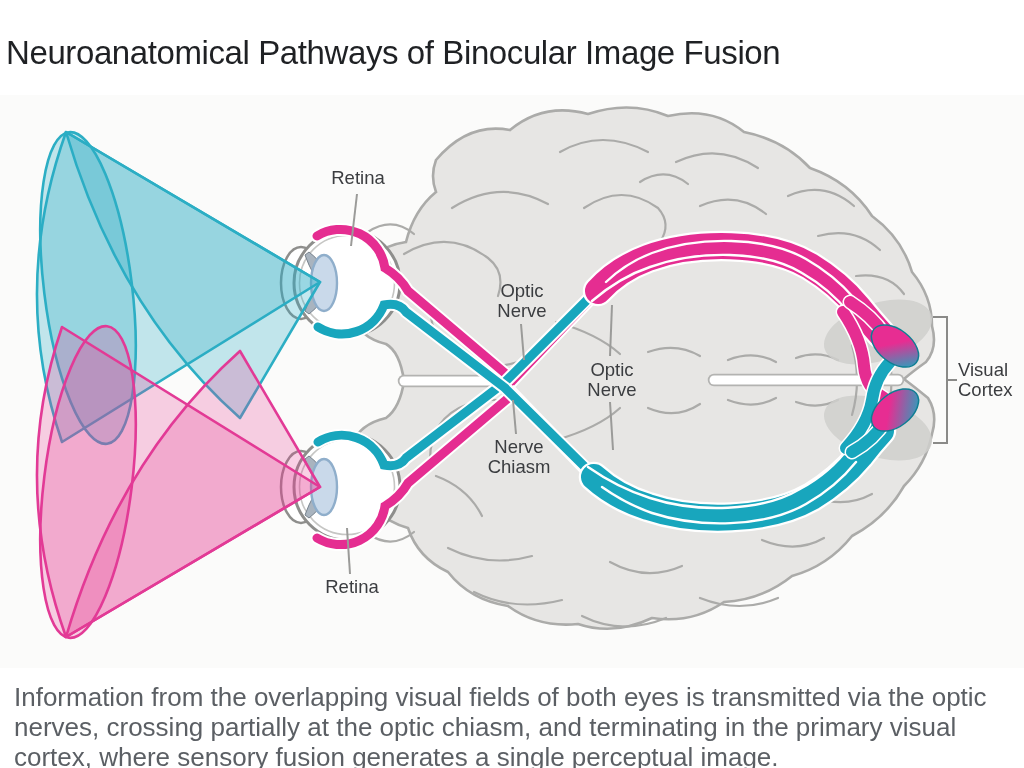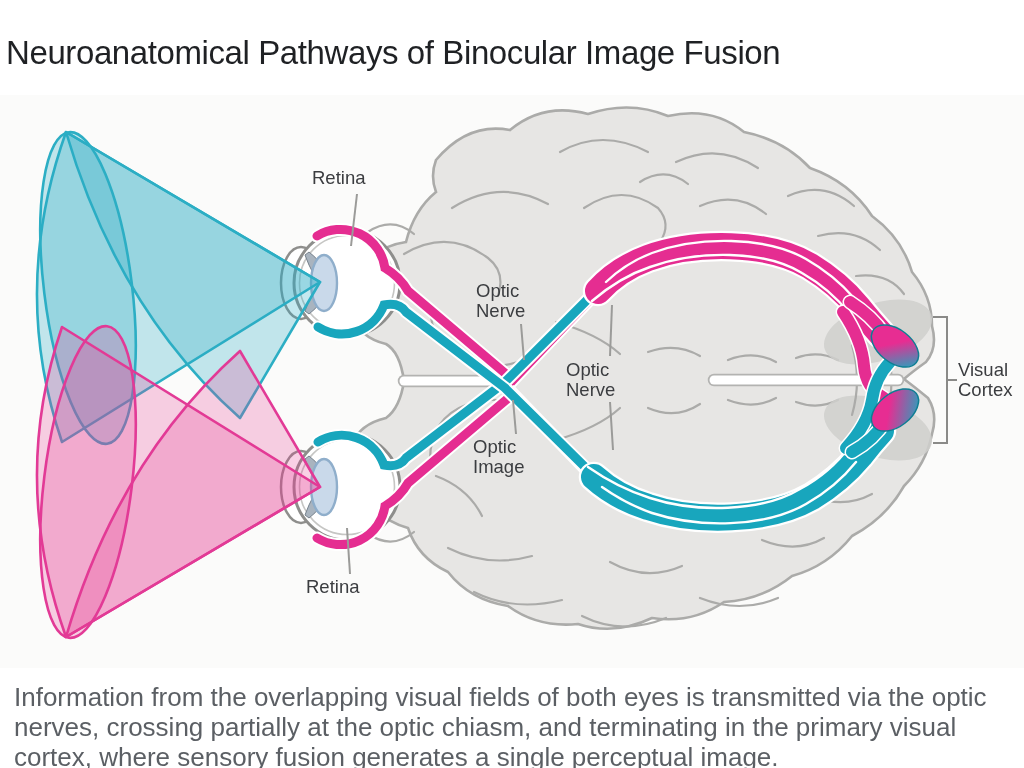--- a/index.html
+++ b/index.html
@@ -13,21 +13,21 @@
     --title:#1F2124;
     --caption:#5B5F64;
   }
   html,body{margin:0;padding:0;background:#fff;}
   .page{position:relative;width:1024px;height:768px;background:#fff;overflow:hidden;
         font-family:"Liberation Sans",sans-serif;}
   .title{position:absolute;left:6px;top:34px;font-size:33px;font-weight:500;
          letter-spacing:-0.4px;color:var(--title);white-space:nowrap;}
   .caption{position:absolute;left:14px;top:682px;width:1002px;font-size:26px;
            line-height:30px;color:var(--caption);}
-  .fig-label{position:absolute;width:92px;text-align:left;font-size:18.5px;
+  .fig-label{position:absolute;width:92px;text-align:center;font-size:18.5px;
              line-height:20px;color:var(--label);}
   .fig-label.left-align{text-align:left;width:72px;}
   svg{position:absolute;left:0;top:0;}
   .brain{fill:var(--brain-fill);stroke:var(--brain-line);stroke-width:2.6;}
   .gyr{fill:none;stroke:var(--brain-line);stroke-width:2.2;stroke-linecap:round;}
   .shade{fill:var(--shade);stroke:none;opacity:.85;}
   .case{fill:none;stroke:#fff;stroke-width:13;stroke-linecap:round;}
   .mg{fill:none;stroke:var(--magenta);stroke-width:9;stroke-linecap:round;}
   .tl{fill:none;stroke:var(--teal);stroke-width:9;stroke-linecap:round;}
   .band-case{fill:none;stroke:#fff;stroke-width:30.5;stroke-linecap:round;}
@@ -190,18 +190,18 @@
       <path class="leader" d="M 610,402 L 613,450"></path>
     </g>
     <path class="bracket" d="M 933,317 L 947,317 L 947,443 L 933,443 M 947,380 L 957,380"></path>
   </svg>
 
   <div class="title">Neuroanatomical Pathways of Binocular Image Fusion</div>
 
   <div class="fig-label" style="left:312px;top:168px;">Retina</div>
   <div class="fig-label" style="left:476px;top:281px;">Optic Nerve</div>
   <div class="fig-label" style="left:566px;top:360px;">Optic Nerve</div>
-  <div class="fig-label" style="left:473px;top:437px;">Optic Image</div>
+  <div class="fig-label" style="left:473px;top:437px;">Nerve Chiasm</div>
   <div class="fig-label" style="left:306px;top:577px;">Retina</div>
   <div class="fig-label left-align" style="left:958px;top:360px;">Visual Cortex</div>
 
   <div class="caption">Information from the overlapping visual fields of both eyes is transmitted via the optic nerves, crossing partially at the optic chiasm, and terminating in the primary visual cortex, where sensory fusion generates a single perceptual image.</div>
 </div>
 
 </body></html>

